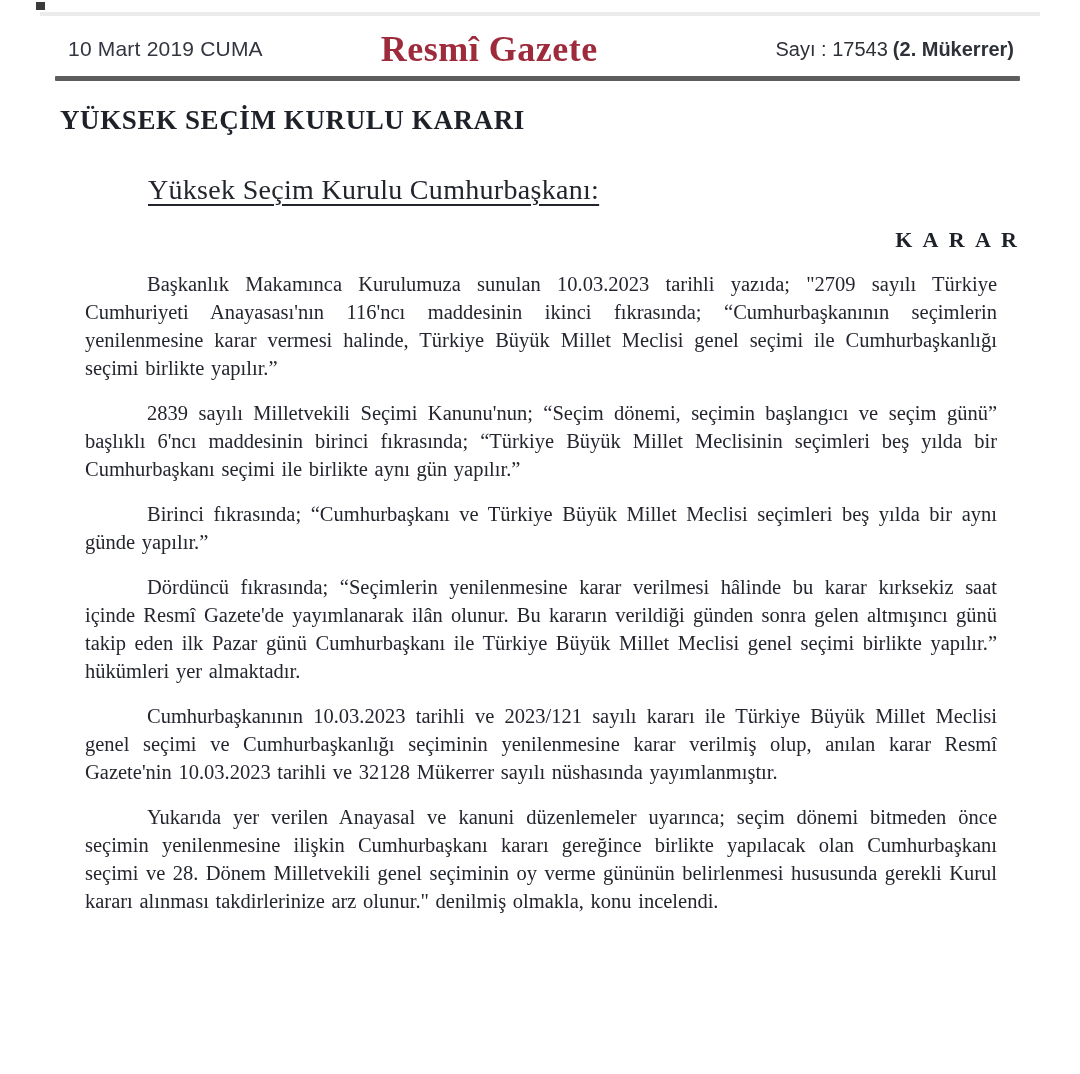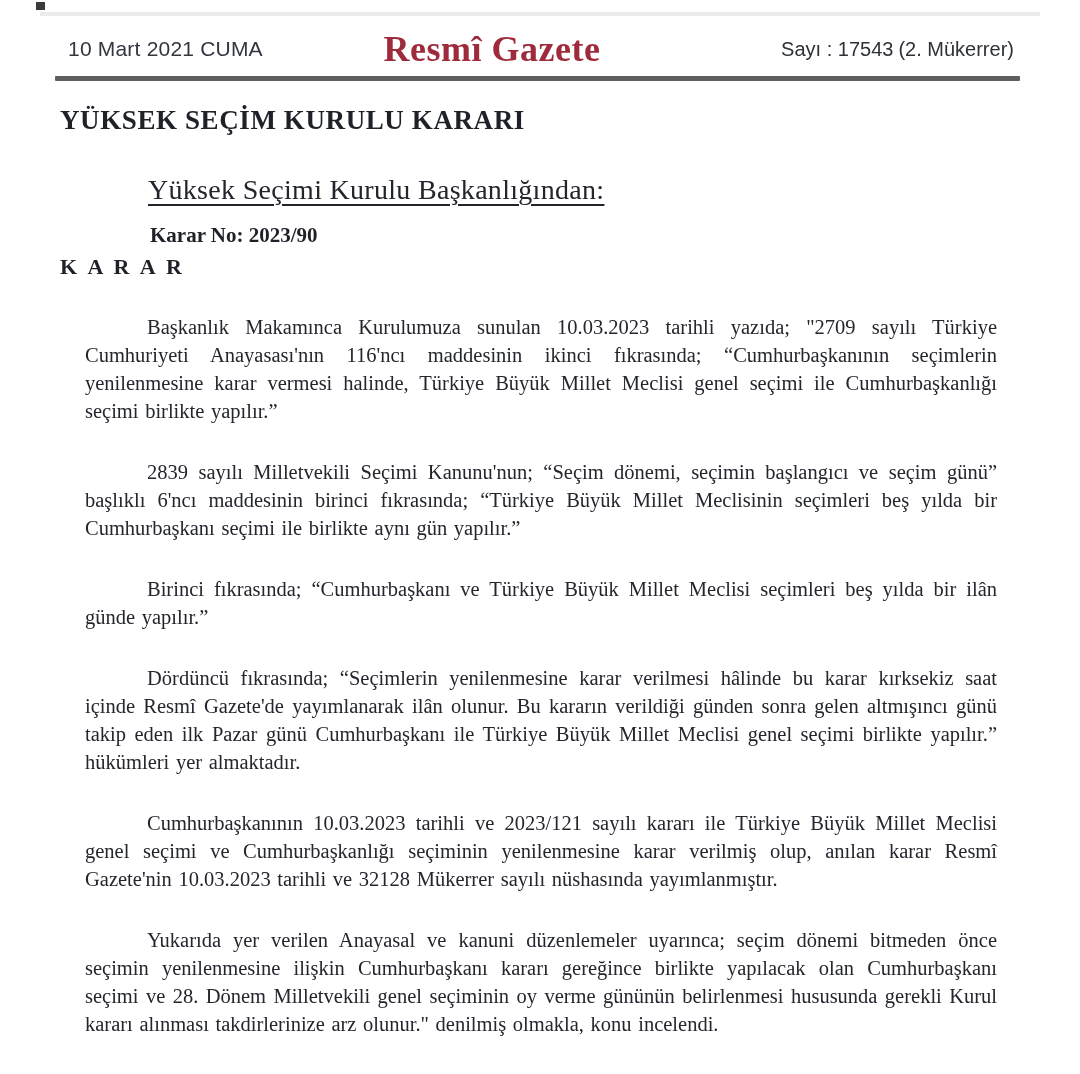--- a/index.html
+++ b/index.html
@@ -36,21 +36,21 @@
   }
   .gz-title {
     font-size: 36px; font-weight: bold; color: #9e2b3b;
     letter-spacing: 0.5px;
     transform: translateX(-30px);
   }
   .gz-issue {
     font-family: "Liberation Sans", sans-serif;
     font-size: 20px; color: #2e3138;
   }
-  .gz-issue .bold { font-weight: normal; margin-left: 5px; }
+  .gz-issue .bold { font-weight: bold; margin-left: 5px; }
   .gz-rule {
     height: 5px; background: #5e5e5e;
     margin: 2px 0 0 -5px;
     border-radius: 1px;
   }
 
   
   .doc-title {
     font-size: 27px; font-weight: bold; color: #1e2128;
     letter-spacing: 0.6px;
@@ -62,67 +62,66 @@
     letter-spacing: 0.3px;
     text-decoration: underline;
     text-underline-offset: 5px;
     text-decoration-thickness: 2px;
   }
   .decision-no {
     margin: 17px 0 0 90px;
     font-size: 21px; font-weight: bold; color: #1e2128;
   }
   .decision-heading {
-    text-align: left;
+    text-align: right;
     font-size: 22px; font-weight: bold; color: #1e2128;
     letter-spacing: 3px;
-    margin-top: 6px;
+    margin-top: 21px;
   }
 
   
   .body-text {
     padding: 0 23px 0 25px;
     margin-top: 0;
   }
   .body-text p {
     font-size: 20.5px;
     line-height: 28px;
     text-align: justify;
     text-indent: 62px;
-    margin-top: 33px;
+    margin-top: 17px;
     word-spacing: 1.5px;
     color: #24262e;
   }
   .body-text p:first-child { }
 </style>
 </head>
 <body>
 
 <div class="scan-top-line"></div>
 <div class="scan-corner-mark"></div>
 
 <div class="page">
 
   <div class="gz-header">
-    <span class="gz-date">10 Mart 2021 CUMA</span>
+    <span class="gz-date">10 Mart 2019 CUMA</span>
     <span class="gz-title" style="color: rgb(158, 43, 59);">Resmî Gazete</span>
     <span class="gz-issue"><span>Sayı : 17543</span><span class="bold">(2. Mükerrer)</span></span>
   </div>
   <div class="gz-rule"></div>
 
   <div class="doc-title">YÜKSEK SEÇİM KURULU KARARI</div>
 
-  <div class="authority">Yüksek Seçimi Kurulu Başkanlığından:</div>
+  <div class="authority">Yüksek Seçim Kurulu Cumhurbaşkanı:</div>
 
-  <div class="decision-no">Karar No: 2023/90</div>
 
   <div class="decision-heading">K A R A R</div>
 
   <div class="body-text">
     <p>Başkanlık Makamınca Kurulumuza sunulan 10.03.2023 tarihli yazıda; "2709 sayılı Türkiye Cumhuriyeti Anayasası'nın 116'ncı maddesinin ikinci fıkrasında; “Cumhurbaşkanının seçimlerin yenilenmesine karar vermesi halinde, Türkiye Büyük Millet Meclisi genel seçimi ile Cumhurbaşkanlığı seçimi birlikte yapılır.”</p>
     <p>2839 sayılı Milletvekili Seçimi Kanunu'nun; “Seçim dönemi, seçimin başlangıcı ve seçim günü” başlıklı 6'ncı maddesinin birinci fıkrasında; “Türkiye Büyük Millet Meclisinin seçimleri beş yılda bir Cumhurbaşkanı seçimi ile birlikte aynı gün yapılır.”</p>
-    <p>Birinci fıkrasında; “Cumhurbaşkanı ve Türkiye Büyük Millet Meclisi seçimleri beş yılda bir ilân günde yapılır.”</p>
+    <p>Birinci fıkrasında; “Cumhurbaşkanı ve Türkiye Büyük Millet Meclisi seçimleri beş yılda bir aynı günde yapılır.”</p>
     <p>Dördüncü fıkrasında; “Seçimlerin yenilenmesine karar verilmesi hâlinde bu karar kırksekiz saat içinde Resmî Gazete'de yayımlanarak ilân olunur. Bu kararın verildiği günden sonra gelen altmışıncı günü takip eden ilk Pazar günü Cumhurbaşkanı ile Türkiye Büyük Millet Meclisi genel seçimi birlikte yapılır.” hükümleri yer almaktadır.</p>
     <p>Cumhurbaşkanının 10.03.2023 tarihli ve 2023/121 sayılı kararı ile Türkiye Büyük Millet Meclisi genel seçimi ve Cumhurbaşkanlığı seçiminin yenilenmesine karar verilmiş olup, anılan karar Resmî Gazete'nin 10.03.2023 tarihli ve 32128 Mükerrer sayılı nüshasında yayımlanmıştır.</p>
     <p>Yukarıda yer verilen Anayasal ve kanuni düzenlemeler uyarınca; seçim dönemi bitmeden önce seçimin yenilenmesine ilişkin Cumhurbaşkanı kararı gereğince birlikte yapılacak olan Cumhurbaşkanı seçimi ve 28. Dönem Milletvekili genel seçiminin oy verme gününün belirlenmesi hususunda gerekli Kurul kararı alınması takdirlerinize arz olunur." denilmiş olmakla, konu incelendi.</p>
   </div>
 
 </div>
 
 </body></html>

